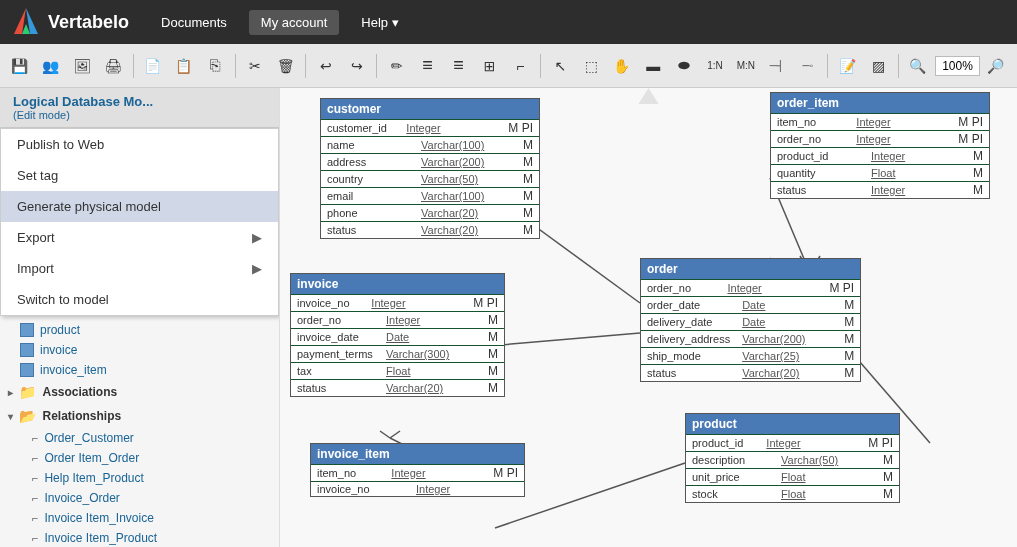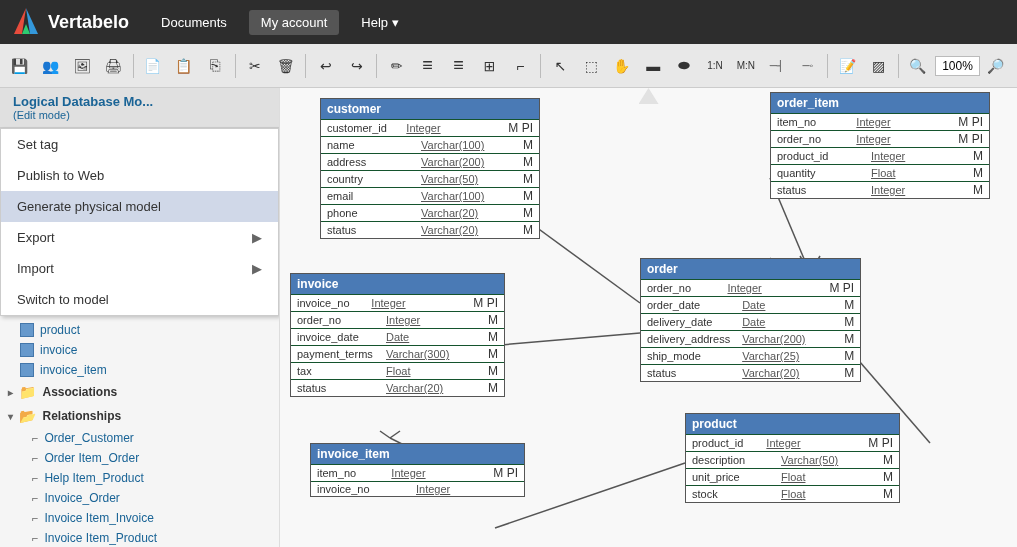--- a/index.html
+++ b/index.html
@@ -300,24 +300,24 @@
 <div id="main">
 
   <div id="sidebar">
     <div id="sidebar-header">
       <div id="model-title">Logical Database Mo...</div>
       <div id="model-subtitle">(Edit mode)</div>
     </div>
 
     <div id="dropdown-menu">
       <div class="menu-item">
+        <span>Publish to Web</span>
+      </div>
+      <div class="menu-item">
         <span>Set tag</span>
-      </div>
-      <div class="menu-item">
-        <span>Publish to Web</span>
       </div>
       <div class="menu-item active">
         <span>Generate physical model</span>
       </div>
       <div class="menu-item">
         <span>Export</span>
         <span class="arrow">▶</span>
       </div>
       <div class="menu-item">
         <span>Import</span>

